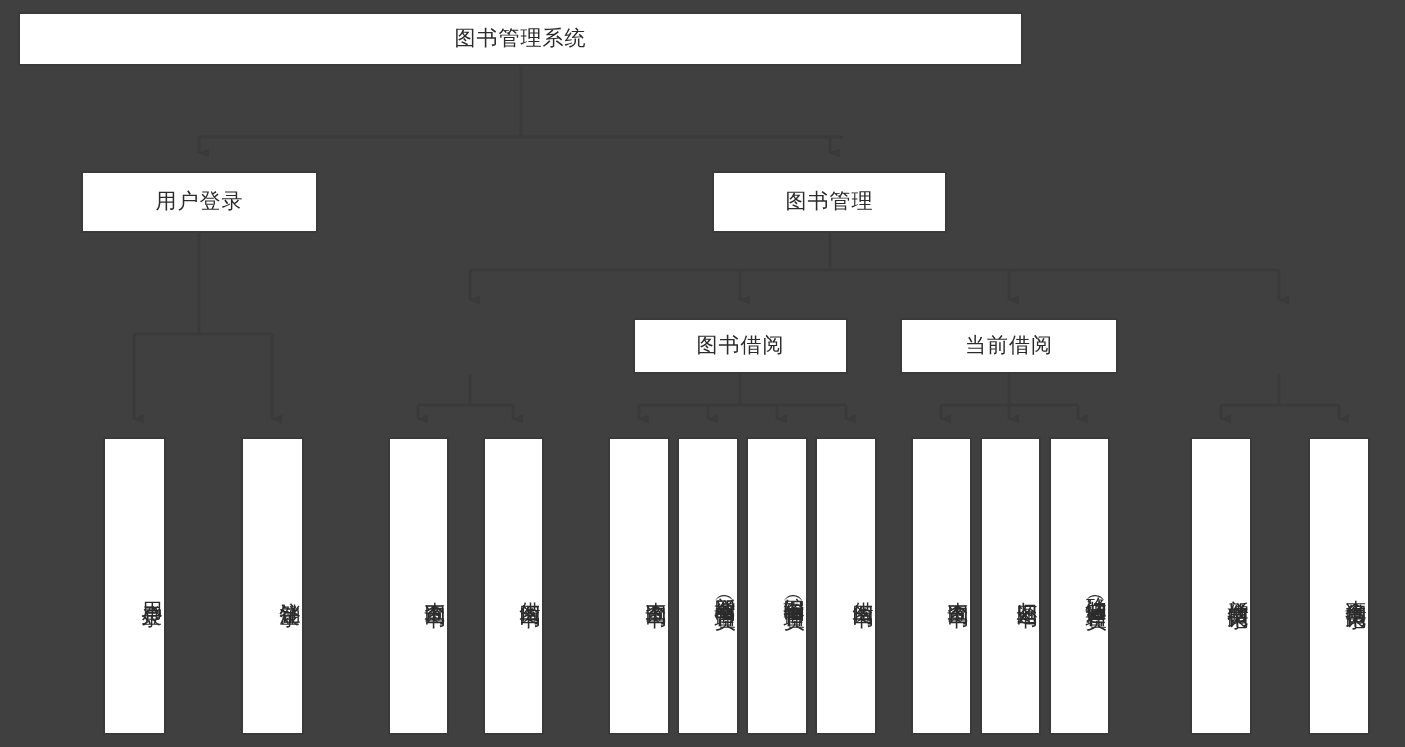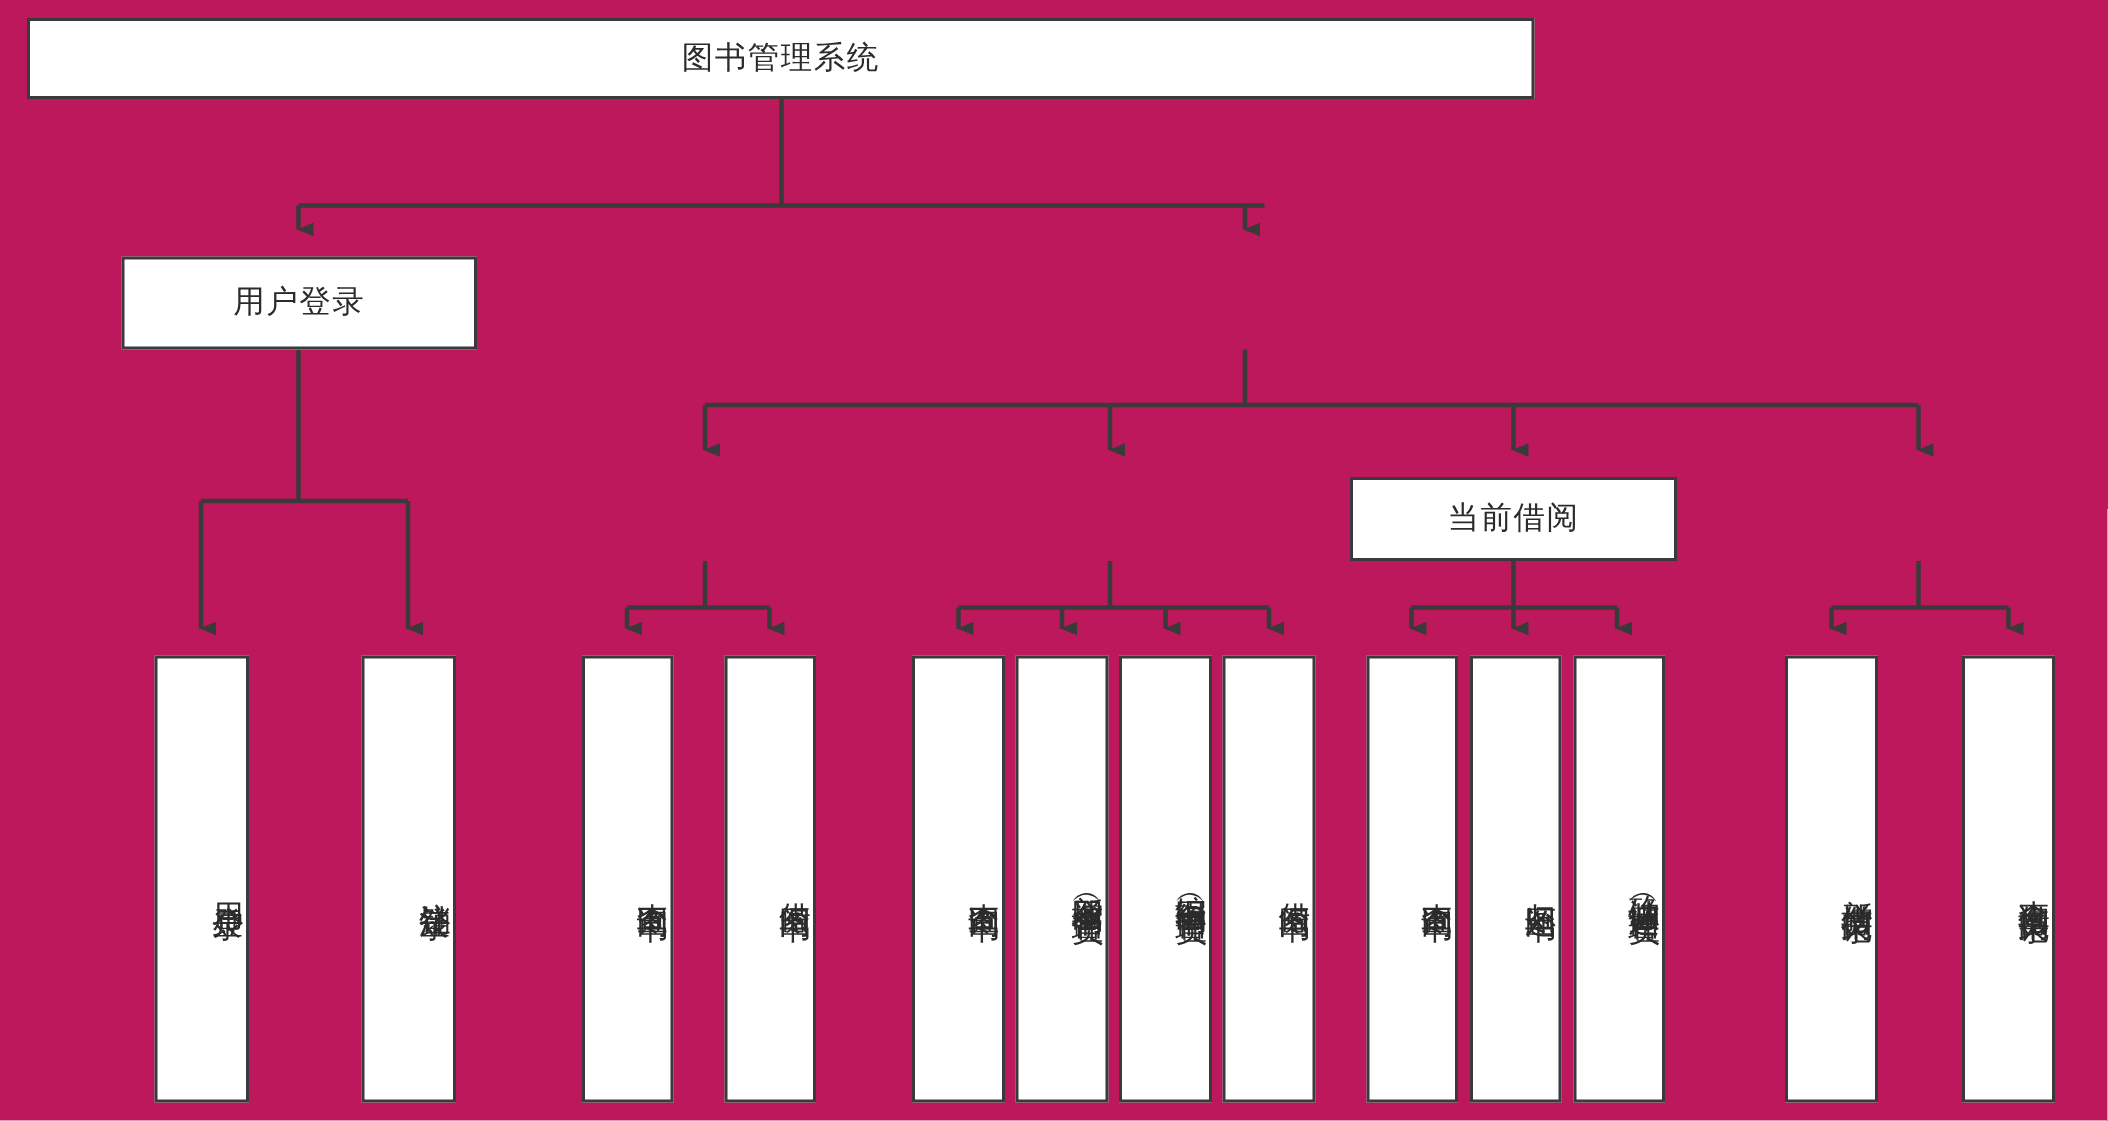--- a/index.html
+++ b/index.html
@@ -8,21 +8,21 @@
     padding: 0;
     background: #ffffff;
   }
   body {
     font-family: "DejaVu Sans", "Liberation Sans", sans-serif;
   }
   #canvas {
     position: relative;
     width: 1405px;
     height: 747px;
-    background: #be185d;
+    background: #404040;
     overflow: hidden;
   }
   #diagram-svg {
     position: absolute;
     left: 0;
     top: 0;
     width: 1405px;
     height: 747px;
   }
   .node-box {
@@ -122,21 +122,27 @@
     </g>
   </svg>
 
   <div class="node-box node-h" style="left:18px; top:12px; width:1005px; height:54px;">
     <span>图书管理系统</span>
   </div>
 
   <div class="node-box node-h" style="left:81px; top:171px; width:237px; height:62px;">
     <span>用户登录</span>
   </div>
+  <div class="node-box node-h" style="left:712px; top:171px; width:235px; height:62px;">
+    <span>图书管理</span>
+  </div>
 
+  <div class="node-box node-h" style="left:633px; top:318px; width:215px; height:56px;">
+    <span>图书借阅</span>
+  </div>
   <div class="node-box node-h" style="left:900px; top:318px; width:218px; height:56px;">
     <span>当前借阅</span>
   </div>
 
   <div class="node-box node-v" style="left:103px; top:437px; width:63px; height:298px;">
     <span class="vlabel">用户登录</span>
   </div>
   <div class="node-box node-v" style="left:241px; top:437px; width:63px; height:298px;">
     <span class="vlabel">注销登录</span>
   </div>

